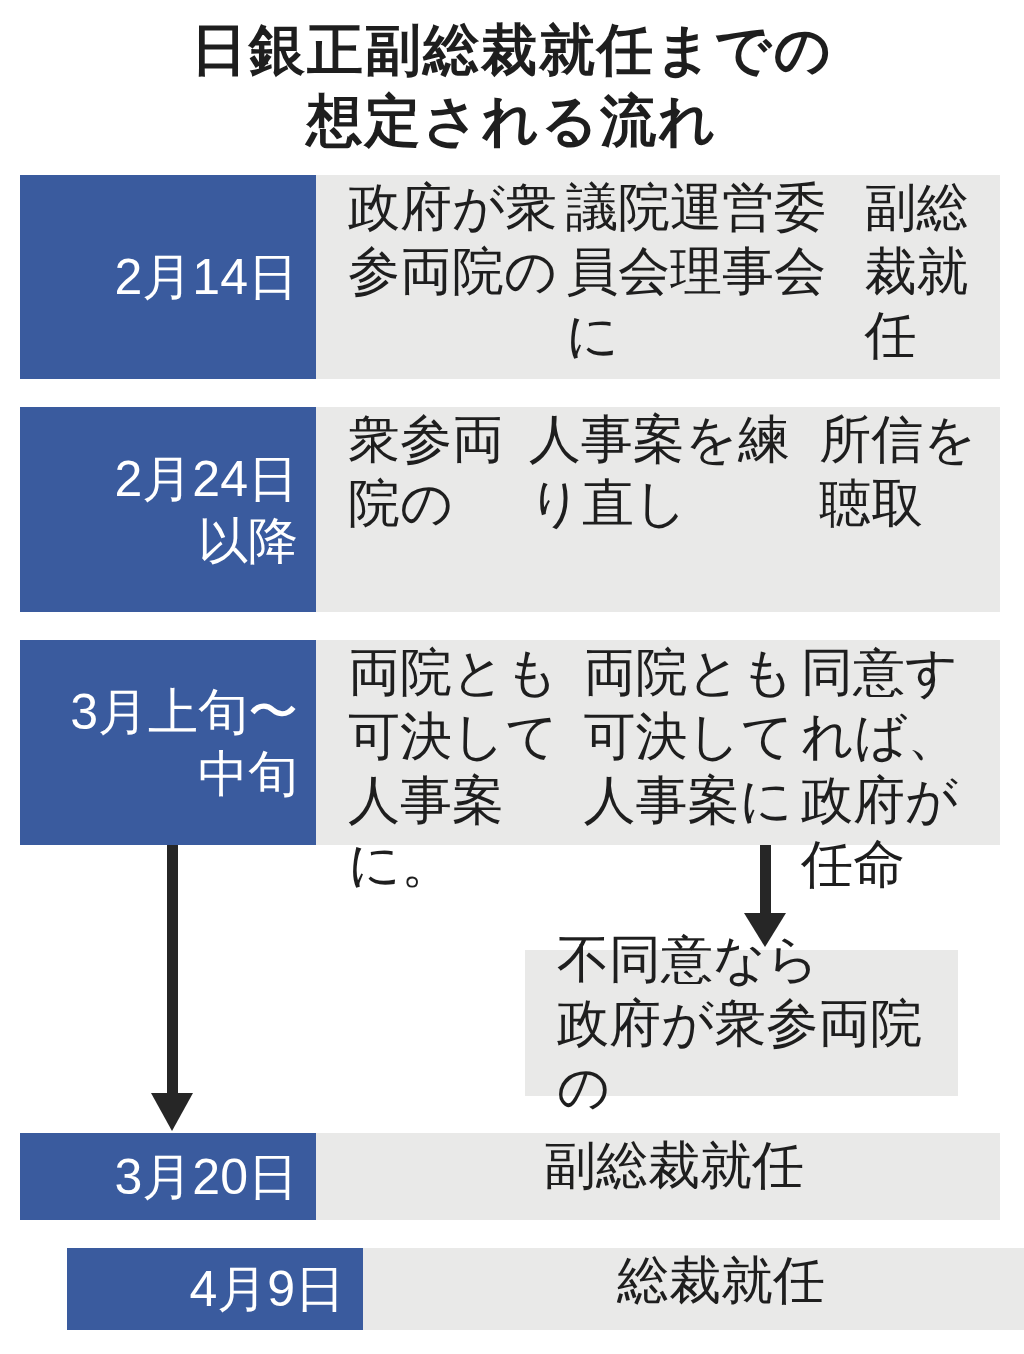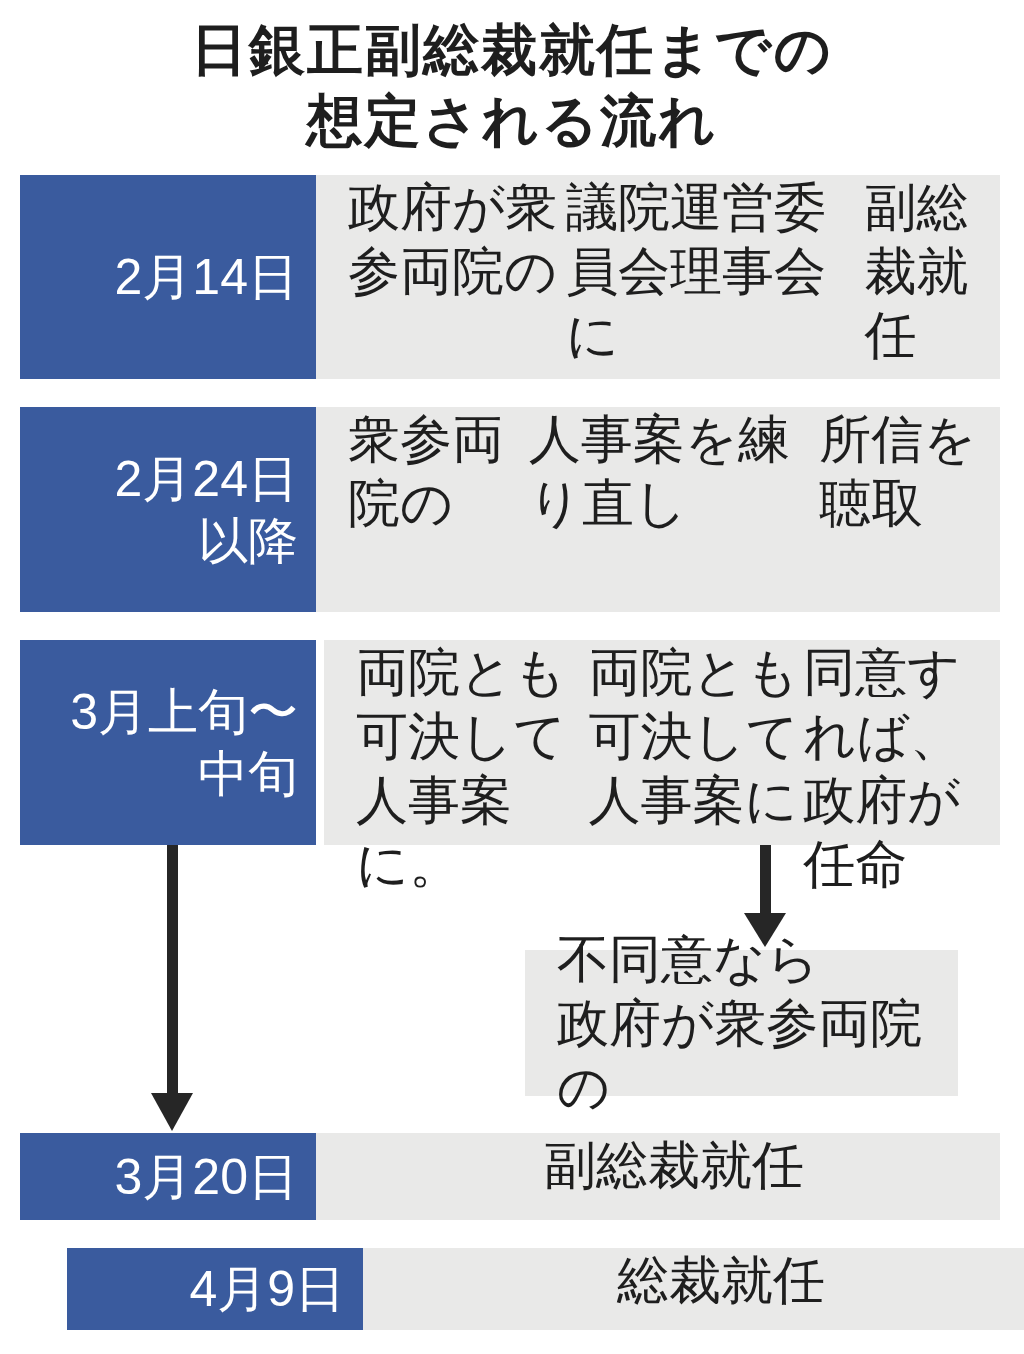--- a/index.html
+++ b/index.html
@@ -119,21 +119,21 @@
       <div>2月24日</div>
       <div>以降</div>
     </div>
     <div class="text-box">
       <div>衆参両院の</div>
       <div>人事案を練り直し</div>
       <div>所信を聴取</div>
     </div>
   </div>
 
-  <div class="row" style="top:640px;height:205px;gap:8px;">
+  <div class="row" style="top:640px;height:205px;">
     <div class="date-box">
       <div>3月上旬〜</div>
       <div>中旬</div>
     </div>
     <div class="text-box">
       <div>両院とも可決して人事案に。</div>
       <div>両院とも可決して人事案に</div>
       <div>同意すれば、政府が任命</div>
     </div>
   </div>

